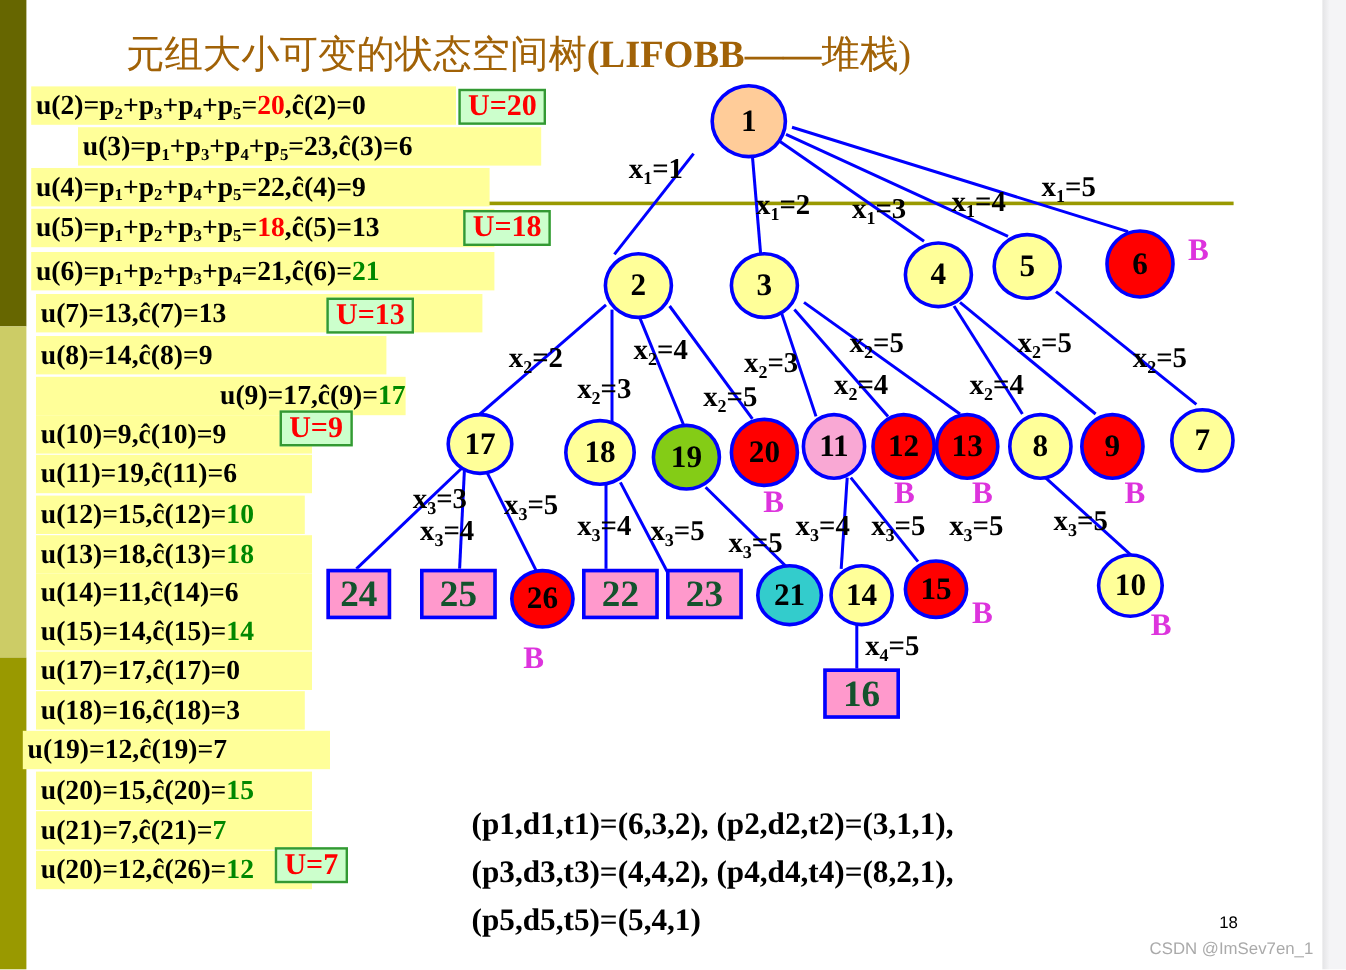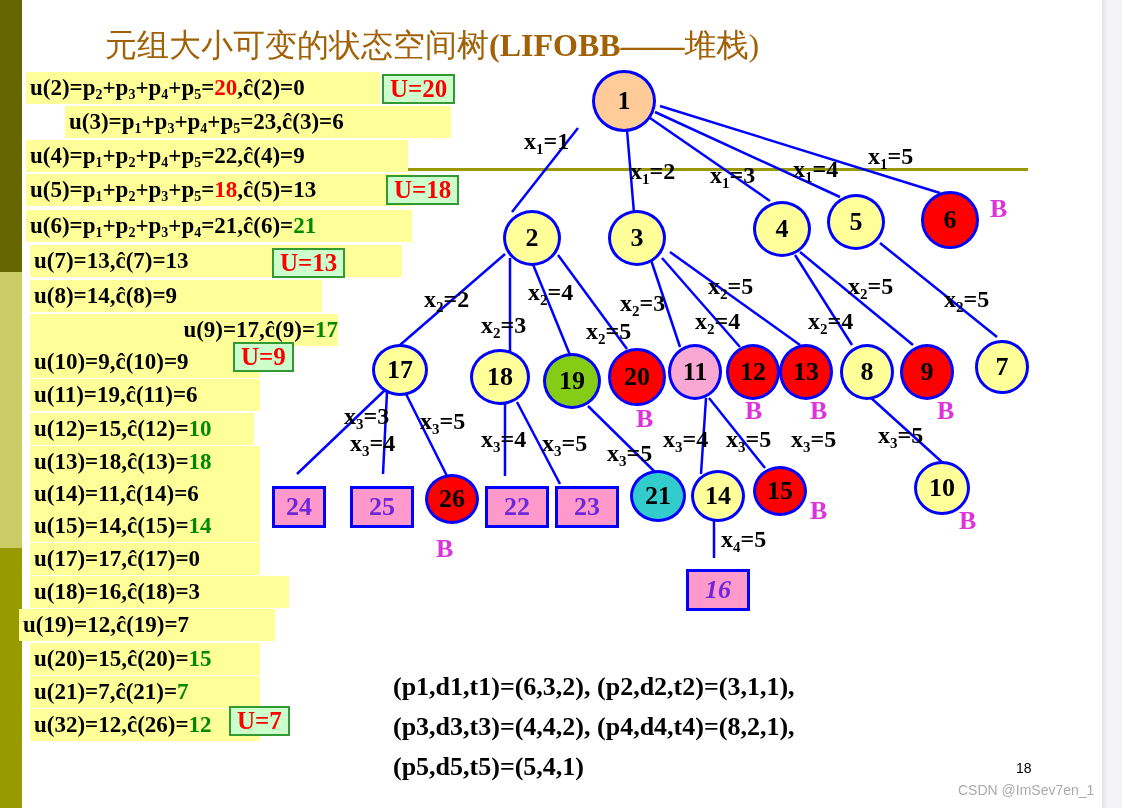--- a/index.html
+++ b/index.html
@@ -12,21 +12,21 @@
   .title{position:absolute;left:105px;top:24px;font-size:32px;color:#a16207;white-space:nowrap;font-weight:normal;}
   .title b{font-weight:bold;}
   .hline{position:absolute;left:400px;top:168px;width:628px;height:3px;background:#999900;}
   .row{position:absolute;height:32px;background:#ffff99;font-weight:bold;font-size:23px;line-height:32px;color:#000;white-space:nowrap;padding-left:4px;box-sizing:border-box;}
   .row sub{font-size:14px;vertical-align:-4px;line-height:0;}
   .red{color:#ff0000;}
   .green{color:#008800;}
   .ubox{position:absolute;background:#ccffcc;border:2px solid #339933;color:#ff0000;font-weight:bold;font-size:25px;line-height:26px;padding:0 6px;white-space:nowrap;text-align:center;}
   svg{position:absolute;left:0;top:0;}
   .node{position:absolute;box-sizing:border-box;border:3px solid #0000ff;border-radius:50%;display:flex;align-items:center;justify-content:center;font-weight:bold;font-size:26px;color:#000;}
-  .leaf{position:absolute;box-sizing:border-box;border:3px solid #0000ff;display:flex;align-items:center;justify-content:center;font-weight:bold;font-size:26px;color:#6d28d9;margin-top:12px;}
+  .leaf{position:absolute;box-sizing:border-box;border:3px solid #0000ff;display:flex;align-items:center;justify-content:center;font-weight:bold;font-size:31px;color:#14532d;}
   .lbl{position:absolute;font-weight:bold;font-size:24px;white-space:nowrap;color:#000;}
   .lbl sub{font-size:15px;vertical-align:-5px;line-height:0;}
   .bmark{position:absolute;font-weight:bold;font-size:26px;color:#dd33dd;}
   .params{position:absolute;left:393px;font-weight:bold;font-size:26px;white-space:nowrap;color:#000;}
   .pnum{position:absolute;left:1016px;top:760px;font-family:"Liberation Sans",sans-serif;font-size:14px;color:#000;}
   .wm{position:absolute;left:958px;top:782px;font-family:"Liberation Sans",sans-serif;font-size:14px;color:#aaaaaa;}
 </style>
 </head>
 <body>
 
@@ -47,25 +47,25 @@
 <div class="row" style="left:30px;top:245px;width:372px;"><span>u(7)=13,</span><span>ĉ(7)=</span><span>13</span></div>
 <div class="row" style="left:30px;top:280px;width:292px;"><span>u(8)=14,</span><span>ĉ(8)=</span><span>9</span></div>
 <div class="row" style="left:30px;top:314px;width:308px;text-align:right;"><span>u(9)=17,</span><span>ĉ(9)=</span><span class="green">17</span></div>
 <div class="row" style="left:30px;top:346px;width:230px;"><span>u(10)=9,</span><span>ĉ(10)=</span><span>9</span></div>
 <div class="row" style="left:30px;top:379px;width:230px;"><span>u(11)=19,</span><span>ĉ(11)=</span><span>6</span></div>
 <div class="row" style="left:30px;top:413px;width:224px;"><span>u(12)=15,</span><span>ĉ(12)=</span><span class="green">10</span></div>
 <div class="row" style="left:30px;top:446px;width:230px;"><span>u(13)=18,</span><span>ĉ(13)=</span><span class="green">18</span></div>
 <div class="row" style="left:30px;top:478px;width:230px;"><span>u(14)=11,</span><span>ĉ(14)=</span><span>6</span></div>
 <div class="row" style="left:30px;top:510px;width:230px;"><span>u(15)=14,</span><span>ĉ(15)=</span><span class="green">14</span></div>
 <div class="row" style="left:30px;top:543px;width:230px;"><span>u(17)=17,</span><span>ĉ(17)=</span><span>0</span></div>
-<div class="row" style="left:30px;top:576px;width:259px;"><span>u(18)=16,</span><span>ĉ(18)=</span><span>3</span></div>
+<div class="row" style="left:30px;top:576px;width:224px;"><span>u(18)=16,</span><span>ĉ(18)=</span><span>3</span></div>
 <div class="row" style="left:19px;top:609px;width:256px;"><span>u(19)=12,</span><span>ĉ(19)=</span><span>7</span></div>
 <div class="row" style="left:30px;top:643px;width:230px;"><span>u(20)=15,</span><span>ĉ(20)=</span><span class="green">15</span></div>
 <div class="row" style="left:30px;top:676px;width:230px;"><span>u(21)=7,</span><span>ĉ(21)=</span><span class="green">7</span></div>
-<div class="row" style="left:30px;top:709px;width:230px;"><span>u(32)=12,</span><span>ĉ(26)=</span><span class="green">12</span></div>
+<div class="row" style="left:30px;top:709px;width:230px;"><span>u(20)=12,</span><span>ĉ(26)=</span><span class="green">12</span></div>
 
 <div class="ubox" style="left:382px;top:74px;">U=20</div>
 <div class="ubox" style="left:386px;top:175px;">U=18</div>
 <div class="ubox" style="left:272px;top:248px;">U=13</div>
 <div class="ubox" style="left:233px;top:342px;">U=9</div>
 <div class="ubox" style="left:229px;top:706px;">U=7</div>
 
 <svg width="1122" height="808">
   <g stroke="#0000ff" stroke-width="2.5" fill="none">
     <line x1="578" y1="128" x2="512" y2="212"></line>
@@ -116,21 +116,21 @@
 
 <div class="leaf" style="left:272px;top:474px;width:54px;height:42px;background:#ff99cc;">24</div>
 <div class="leaf" style="left:350px;top:474px;width:64px;height:42px;background:#ff99cc;">25</div>
 <div class="node" style="left:425px;top:474px;width:54px;height:50px;background:#ff0000;">26</div>
 <div class="leaf" style="left:485px;top:474px;width:64px;height:42px;background:#ff99cc;">22</div>
 <div class="leaf" style="left:555px;top:474px;width:64px;height:42px;background:#ff99cc;">23</div>
 <div class="node" style="left:630px;top:470px;width:56px;height:52px;background:#33cccc;">21</div>
 <div class="node" style="left:691px;top:470px;width:54px;height:52px;background:#ffff99;">14</div>
 <div class="node" style="left:753px;top:466px;width:54px;height:50px;background:#ff0000;">15</div>
 <div class="node" style="left:914px;top:461px;width:56px;height:54px;background:#ffff99;">10</div>
-<div class="leaf" style="left:686px;top:557px;width:64px;height:42px;background:#ff99cc;font-style:italic;">16</div>
+<div class="leaf" style="left:686px;top:557px;width:64px;height:42px;background:#ff99cc;">16</div>
 
 <div class="lbl" style="left:524px;top:128px;">x<sub>1</sub><span>=1</span></div>
 <div class="lbl" style="left:630px;top:158px;">x<sub>1</sub><span>=2</span></div>
 <div class="lbl" style="left:710px;top:162px;">x<sub>1</sub><span>=3</span></div>
 <div class="lbl" style="left:793px;top:156px;">x<sub>1</sub><span>=4</span></div>
 <div class="lbl" style="left:868px;top:143px;">x<sub>1</sub><span>=5</span></div>
 
 <div class="lbl" style="left:424px;top:286px;">x<sub>2</sub><span>=2</span></div>
 <div class="lbl" style="left:481px;top:312px;">x<sub>2</sub><span>=3</span></div>
 <div class="lbl" style="left:528px;top:279px;">x<sub>2</sub><span>=4</span></div>

